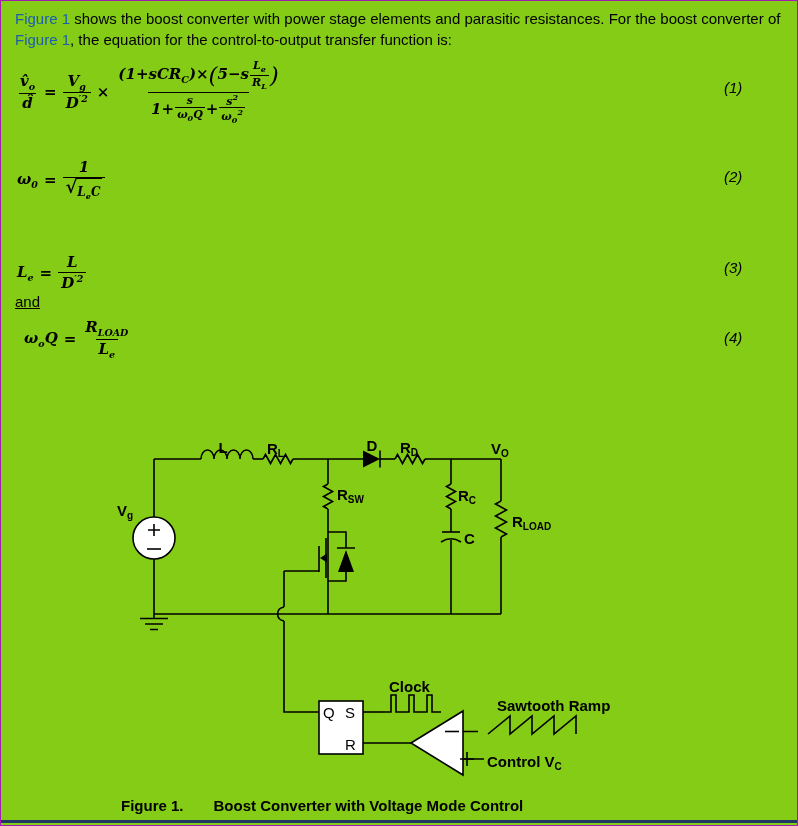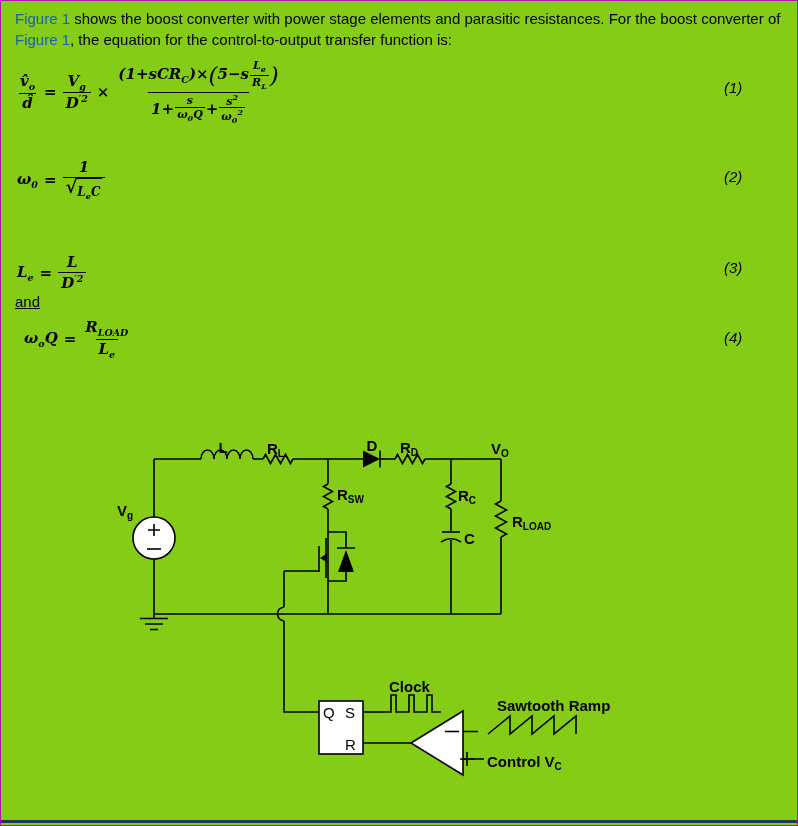--- a/index.html
+++ b/index.html
@@ -189,15 +189,18 @@
     <text class="cl" x="463" y="543">C</text>
     <text class="cl" x="511" y="526"><tspan>R</tspan><tspan class="cls" dy="3">LOAD</tspan></text>
     <text class="cq" x="322" y="717">Q</text>
     <text class="cq" x="344" y="717">S</text>
     <text class="cq" x="344" y="749">R</text>
     <text class="cl" x="388" y="691">Clock</text>
     <text class="cl" x="496" y="710">Sawtooth Ramp</text>
     <text class="cl" x="486" y="766"><tspan>Control V</tspan><tspan class="cls" dy="3">C</tspan></text>
   </svg>
 
+  <div class="caption">
+    <span class="cap-label">Figure 1.</span><span>Boost Converter with Voltage Mode Control</span>
+  </div>
 
   <div class="rule"></div>
 </div>
 
 </body></html>

